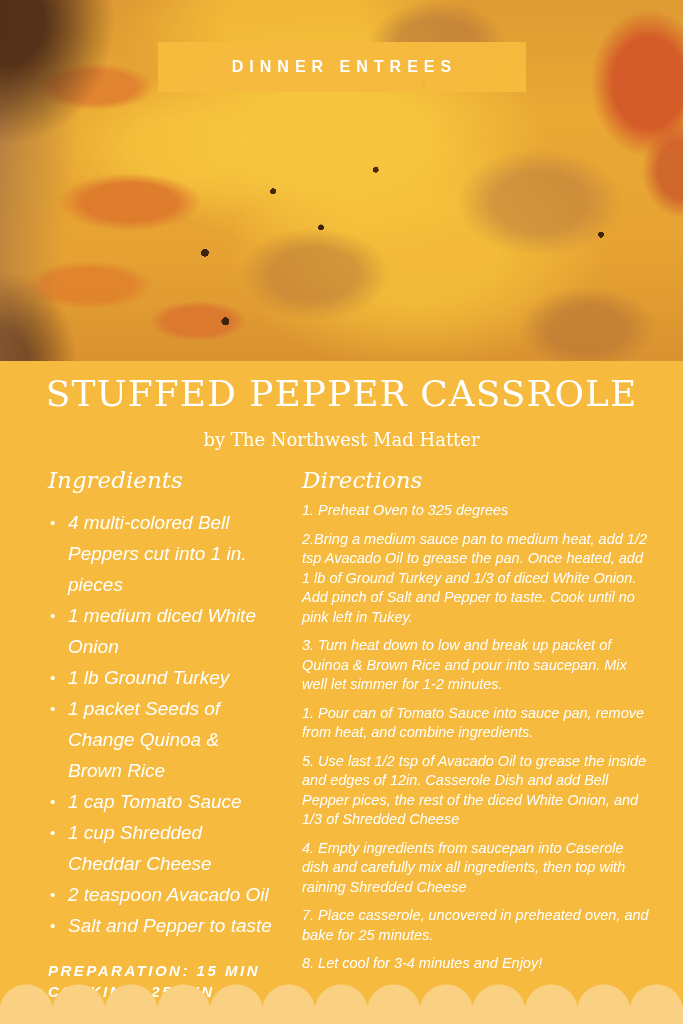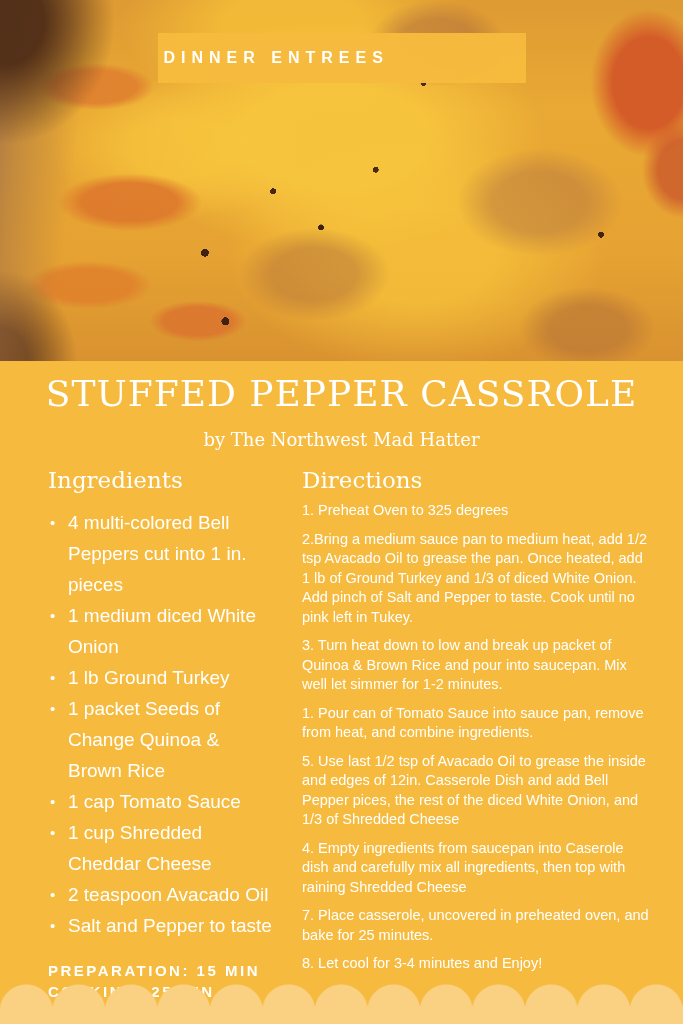--- a/index.html
+++ b/index.html
@@ -54,28 +54,29 @@
       radial-gradient(ellipse 270px 150px at 49% 38%, rgba(248,198,62,0.9) 35%, rgba(248,198,62,0) 78%),
       radial-gradient(ellipse 230px 120px at 43% 7%, rgba(245,190,56,0.85) 30%, rgba(245,190,56,0) 75%),
       radial-gradient(ellipse 250px 155px at 61% 70%, rgba(246,193,58,0.8) 32%, rgba(246,193,58,0) 76%),
       radial-gradient(ellipse 170px 95px at 26% 41%, rgba(247,196,60,0.75) 30%, rgba(247,196,60,0) 75%),
       
       linear-gradient(180deg, #DE9A33 0%, #E9A934 30%, #E6A232 70%, #D99230 100%);
   }
 
   .banner {
     position: absolute;
-    top: 33px;
+    top: 42px;
     left: 50%;
     transform: translateX(-50%);
     width: 368px;
     height: 50px;
     background: rgba(246, 187, 62, 0.97);
     display: flex;
     align-items: center;
+    justify-content: center;
   }
   .banner-label {
     font-size: 16px;
     font-weight: bold;
     letter-spacing: 6px;
     text-indent: 6px; 
     color: #ffffff;
   }
 
   
@@ -93,20 +94,21 @@
     font-size: 18px;
     margin-top: 14px;
   }
 
   
   .columns {
     display: flex;
     margin-top: 17px;
     padding-left: 48px;
     padding-right: 28px;
+    font-style: italic;
   }
   .col-left { width: 254px; flex: none; }
   .col-right { flex: 1; }
 
   .section-heading {
     font-family: "DejaVu Serif", serif;
     font-weight: normal;
     font-size: 23px;
     margin-bottom: 8px;
   }

